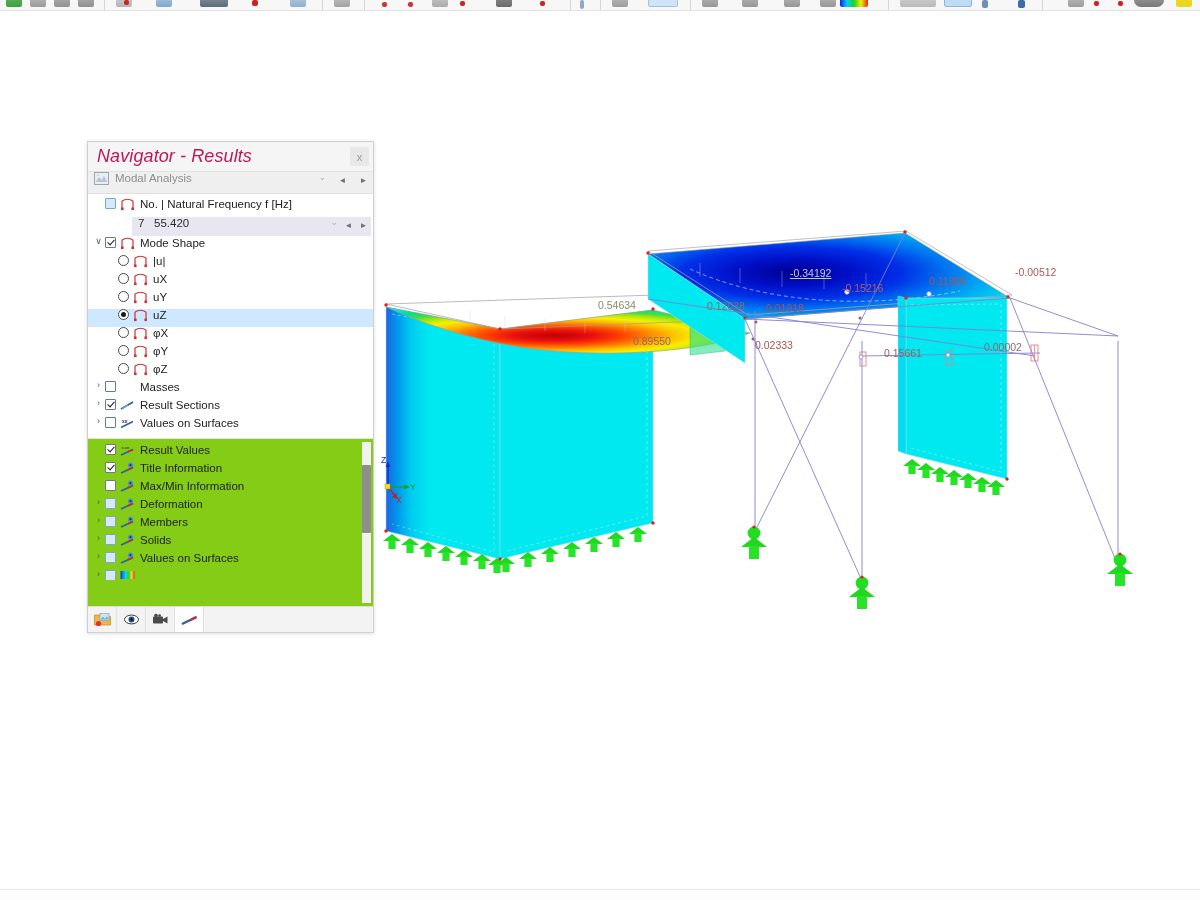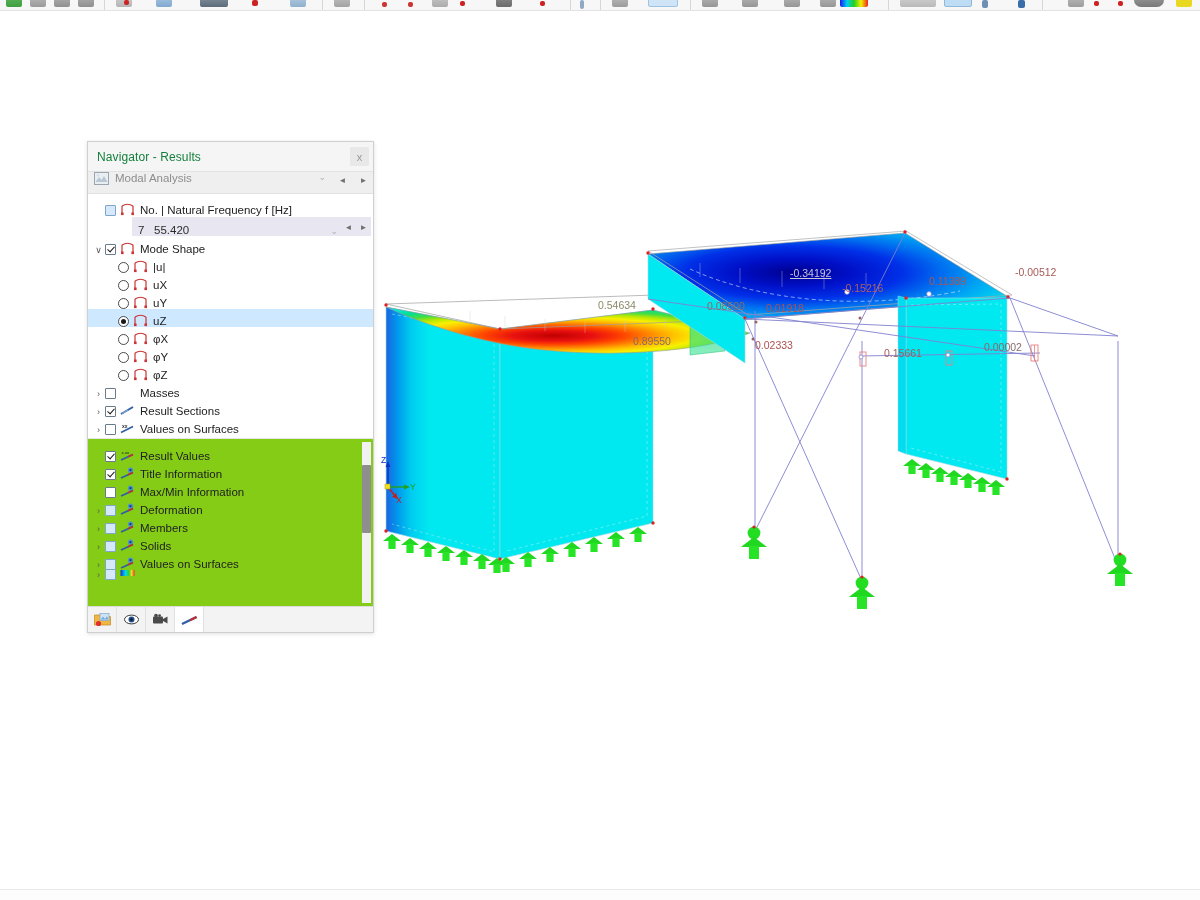--- a/index.html
+++ b/index.html
@@ -49,21 +49,21 @@
     display: flex; flex-direction: column;
   }
   .nav-titlebar {
     height: 30px; flex: 0 0 30px;
     background: #f5f5f5;
     border-bottom: 1px solid #e3e3e3;
     display: flex; align-items: center;
     padding: 0 4px 0 9px;
   }
   .nav-title {
-    flex: 1 1 auto; font-size: 12px; color: #15803d; letter-spacing: .1px;
+    flex: 1 1 auto; font-size: 18px; color: #be185d; letter-spacing: .1px; font-style: italic;
   }
   .nav-close {
     width: 19px; height: 19px; background: #e8e8e8; color: #9a9a9a;
     display: flex; align-items: center; justify-content: center;
     font-size: 11px; border-radius: 1px;
   }
   .nav-subbar {
     height: 22px; flex: 0 0 22px;
     background: #efefef; border-bottom: 1px solid #e0e0e0;
     display: flex; align-items: flex-start; padding: 0 2px 0 6px; gap: 6px;
@@ -75,21 +75,21 @@
     width: 15px; height: 17px; display: flex; align-items: center;
     justify-content: center; color: #707070; font-size: 8px;
   }
 
   
   .tree-upper {
     flex: 0 0 245px; background: #ffffff; padding-top: 4px;
     overflow: hidden; border-bottom: 1px solid #e6e6e6;
   }
   .row {
-    height: 18px; display: flex; align-items: flex-end;
+    height: 18px; display: flex; align-items: flex-start;
     padding-left: 4px; white-space: nowrap; font-size: 11.5px;
   }
   .row.sel { background: #cde8ff; }
   .expander {
     width: 13px; flex: 0 0 13px; text-align: center; color: #555;
     font-size: 9px; line-height: 1;
   }
   .ind { flex: 0 0 13px; }
   .cb {
     width: 11px; height: 11px; flex: 0 0 11px; margin-right: 4px;
@@ -403,21 +403,21 @@
         <polygon points="398,488 392,486 396,482" fill="#c02020"></polygon>
         <text x="396" y="492" font-family="Liberation Sans, sans-serif" font-size="8.5" fill="#c02020">X</text>
 
         <rect x="385" y="473" width="5" height="5" fill="#f0e020" stroke="#b0a010" stroke-width="0.5"></rect>
       </g>
     </svg>
 
     <div>
       <div class="value-label" style="left:598px;top:288px;color:#8a8a6a;">0.54634</div>
       <div class="value-label" style="left:633px;top:324px;color:#8a6a6a;">0.89550</div>
-      <div class="value-label" style="left:707px;top:289px;color:#8a6a6a;">0.08500</div>
+      <div class="value-label" style="left:707px;top:289px;color:#8a6a6a;">0.12038</div>
       <div class="value-label" style="left:758px;top:291px;color:#b05050;padding-left:8px;">0.01918</div>
       <div class="value-label" style="left:755px;top:328px;color:#b05050;">0.02333</div>
       <div class="value-label" style="left:790px;top:256px;color:#c6c6d6;text-decoration:underline;">-0.34192</div>
       <div class="value-label" style="left:842px;top:271px;color:#b06060;">-0.15216</div>
       <div class="value-label" style="left:884px;top:288px;color:#a85858;margin-top:48px;">0.15661</div>
       <div class="value-label" style="left:929px;top:264px;color:#a85858;">0.11389</div>
       <div class="value-label" style="left:1015px;top:255px;color:#a85858;">-0.00512</div>
       <div class="value-label" style="left:984px;top:330px;color:#8a6a6a;">0.00002</div>
     </div>
   </div>

